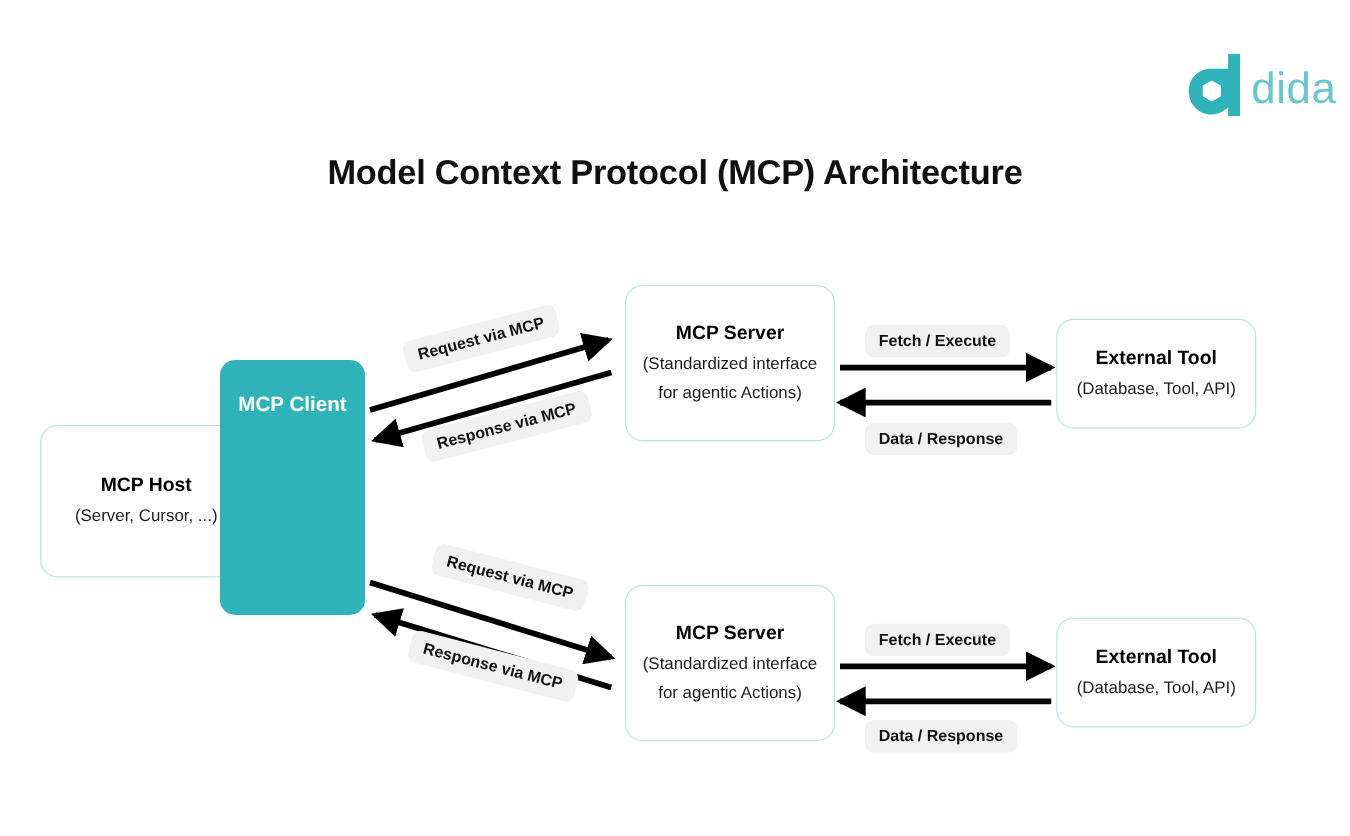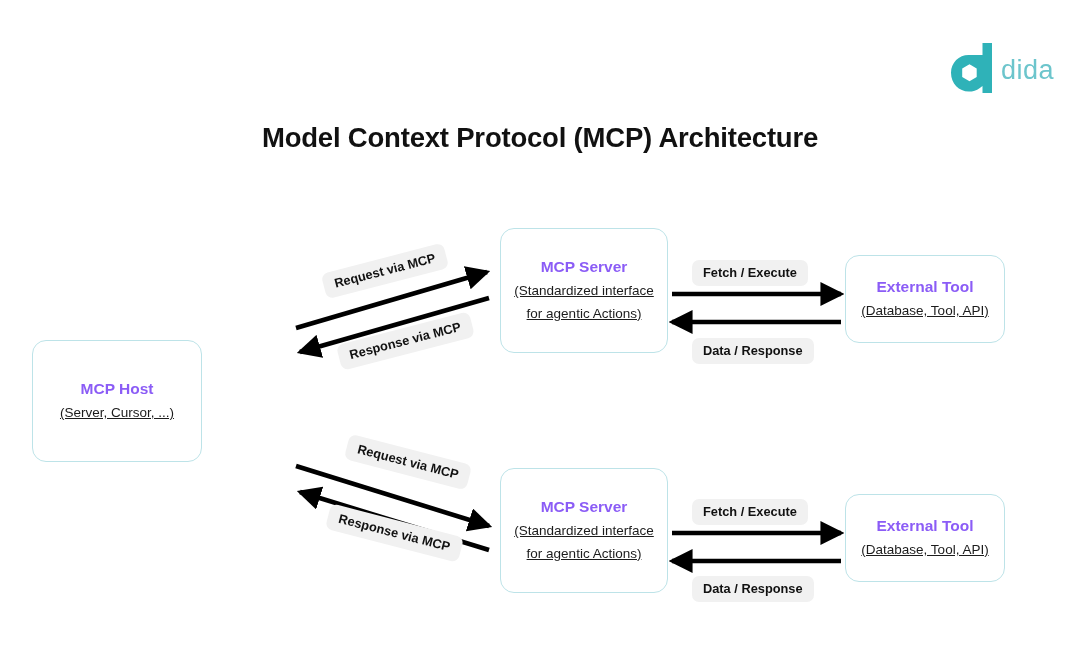--- a/index.html
+++ b/index.html
@@ -20,21 +20,21 @@
   #logo-group {
     position: absolute;
     left: 948px;
     top: 43px;
     display: flex;
     align-items: center;
     gap: 9px;
   }
   #logo-mark { width: 44px; height: 50px; display: block; }
   #logo-text {
-    font-size: 27px;
+    font-size: 35px;
     color: #6cc5cc;
     letter-spacing: 0.5px;
     line-height: 1;
     padding-top: 4px;
   }
 
   
   #page-title {
     position: absolute;
     left: 0;
@@ -56,29 +56,28 @@
     background: #ffffff;
     display: flex;
     flex-direction: column;
     align-items: center;
     justify-content: center;
     text-align: center;
   }
   .node .n-title {
     font-size: 15.5px;
     font-weight: bold;
-    color: #8b5cf6;
+    color: #000000;
     line-height: 1.25;
   }
   .node .n-sub {
     font-size: 13.5px;
     color: #1c1c1c;
     line-height: 1.5;
     margin-top: 5px;
-    text-decoration: underline;
   }
 
   
   #node-host     { left: 32px;  top: 340px; width: 170px; height: 122px; align-items: center; }
   #node-host .n-title { margin-top: 0; }
 
   #node-client {
     left: 176px; top: 288px; width: 116px; height: 204px;
     background: #2fb2b8;
     border: none;
@@ -169,20 +168,23 @@
     <line x1="672" y1="533" x2="841" y2="533" stroke="#000000" stroke-width="4.6" marker-end="url(#ah)"></line>
 
     <line x1="841" y1="561" x2="672" y2="561" stroke="#000000" stroke-width="4.6" marker-end="url(#ah)"></line>
   </svg>
 
   <div class="node" id="node-host">
     <div class="n-title">MCP Host</div>
     <div class="n-sub">(Server, Cursor, ...)</div>
   </div>
 
+  <div class="node" id="node-client">
+    <div class="n-title">MCP Client</div>
+  </div>
 
   <div class="node" id="node-server-top">
     <div class="n-title">MCP Server</div>
     <div class="n-sub">(Standardized interface</div>
     <div class="n-sub" style="margin-top:2px">for agentic Actions)</div>
   </div>
 
   <div class="node" id="node-server-bottom">
     <div class="n-title">MCP Server</div>
     <div class="n-sub">(Standardized interface</div>

